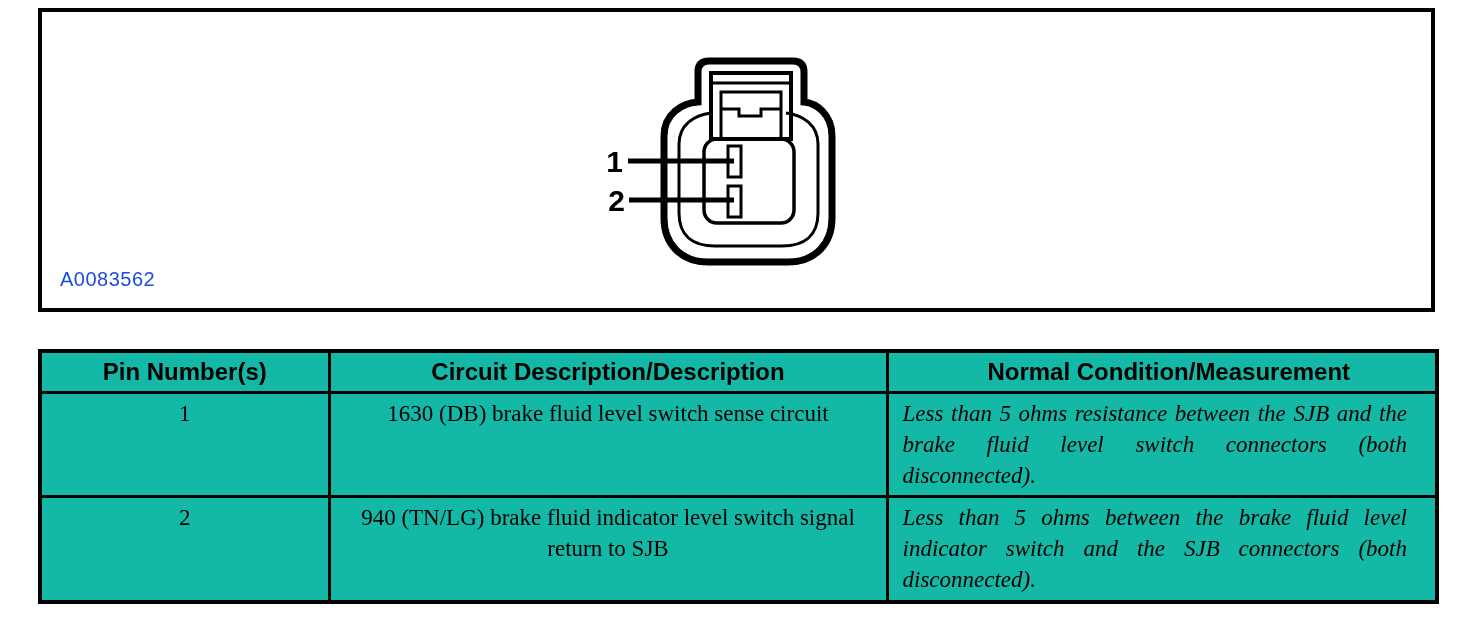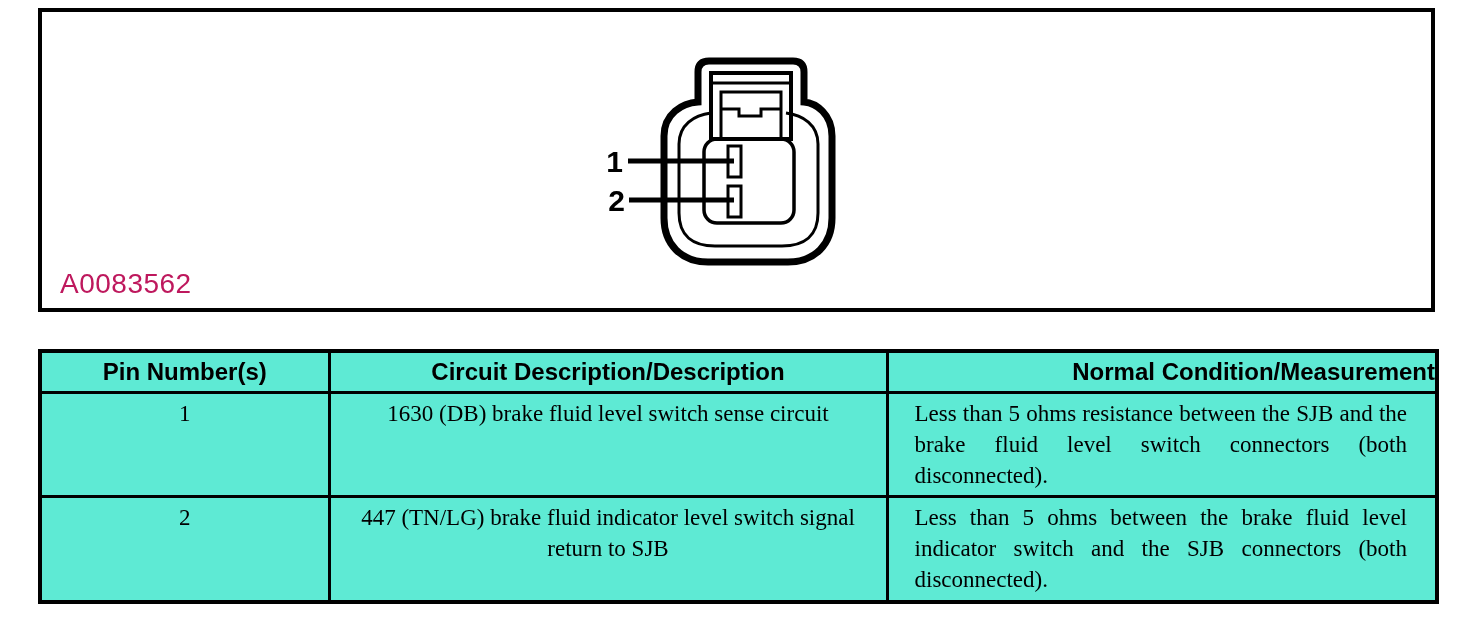--- a/index.html
+++ b/index.html
@@ -31,77 +31,78 @@
     position: absolute;
     left: 0;
     top: 0;
     display: block;
   }
   .figure-caption {
     position: absolute;
     left: 18px;
     top: 256px;
     font-family: "Liberation Sans", "DejaVu Sans", sans-serif;
-    font-size: 28px;
+    font-size: 20px;
     letter-spacing: 0.5px;
-    color: #be185d;
+    color: #1d4ed8;
     white-space: nowrap;
   }
   .pin-callout {
     font-family: "Liberation Sans", "DejaVu Sans", sans-serif;
     font-weight: bold;
     font-size: 30px;
   }
 
   
   .pin-table {
     position: absolute;
     left: 38px;
     top: 349px;
     width: 1397px;
     border-collapse: collapse;
     table-layout: fixed;
     border: 4px solid #000000;
-    background: #5eead4;
+    background: #14b8a6;
   }
   .pin-table th,
   .pin-table td {
     border: 3px solid #000000;
     box-sizing: border-box;
     overflow: hidden;
   }
   .pin-table th {
     font-family: "Liberation Sans", "DejaVu Sans", sans-serif;
     font-weight: bold;
     font-size: 24px;
     height: 41px;
     vertical-align: middle;
     padding: 0;
   }
   th.col-pin, th.col-circuit { text-align: center; }
-  th.col-condition { text-align: right; padding-left: 14px; }
+  th.col-condition { text-align: center; padding-left: 14px; }
 
   .pin-table td {
     font-size: 23px;
     line-height: 31px;
     vertical-align: top;
   }
   tr.data-row-1 { height: 104px; }
   tr.data-row-2 { height: 106px; }
   td.cell-pin {
     text-align: center;
     padding: 4px 6px 0 6px;
   }
   td.cell-circuit {
     text-align: center;
     padding: 4px 20px 0 20px;
   }
   td.cell-condition {
     text-align: justify;
-    padding: 4px 28px 0 26px;
+    padding: 4px 28px 0 14px;
+    font-style: italic;
   }
 </style>
 </head>
 <body>
 
 <div class="figure-box">
   <svg width="1389" height="296" viewBox="0 0 1389 296">
     <g stroke="#000000" fill="none">
 
       <rect x="662" y="127" width="90" height="84" rx="13" stroke-width="3.5"></rect>
@@ -145,17 +146,17 @@
     </tr>
   </thead>
   <tbody>
     <tr class="data-row-1">
       <td class="cell-pin">1</td>
       <td class="cell-circuit">1630 (DB) brake fluid level switch sense circuit</td>
       <td class="cell-condition">Less than 5 ohms resistance between the SJB and the brake fluid level switch connectors (both disconnected).</td>
     </tr>
     <tr class="data-row-2">
       <td class="cell-pin">2</td>
-      <td class="cell-circuit">447 (TN/LG) brake fluid indicator level switch signal return to SJB</td>
+      <td class="cell-circuit">940 (TN/LG) brake fluid indicator level switch signal return to SJB</td>
       <td class="cell-condition">Less than 5 ohms between the brake fluid level indicator switch and the SJB connectors (both disconnected).</td>
     </tr>
   </tbody>
 </table>
 
 </body></html>

